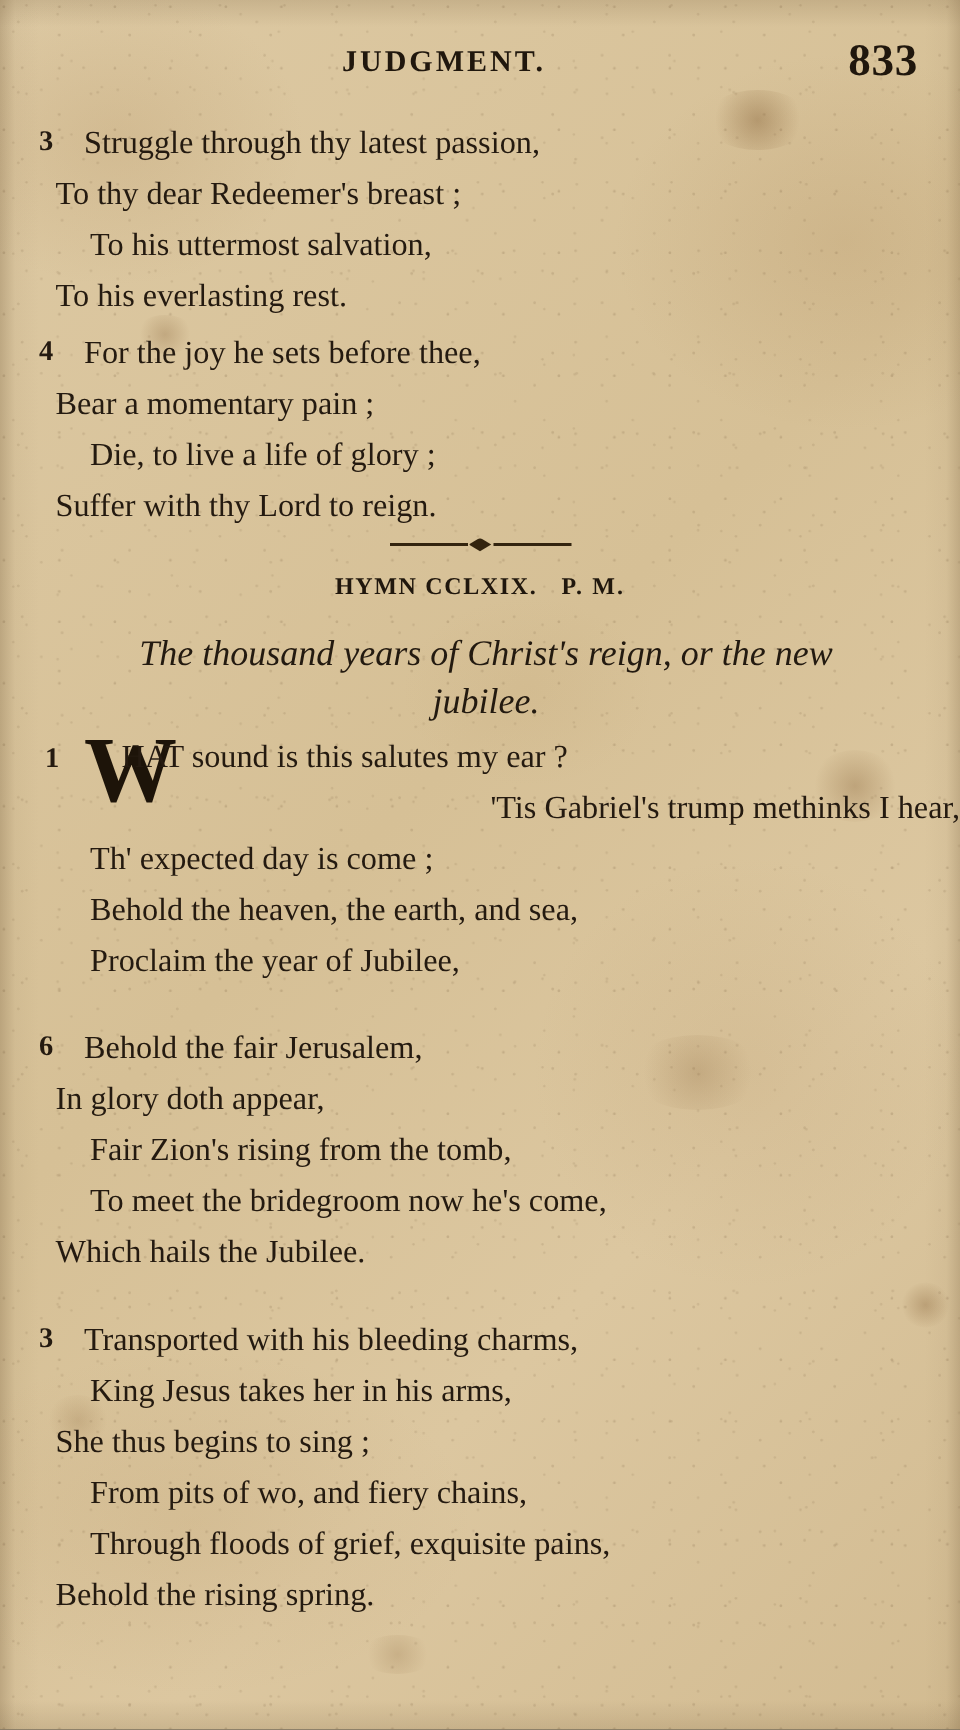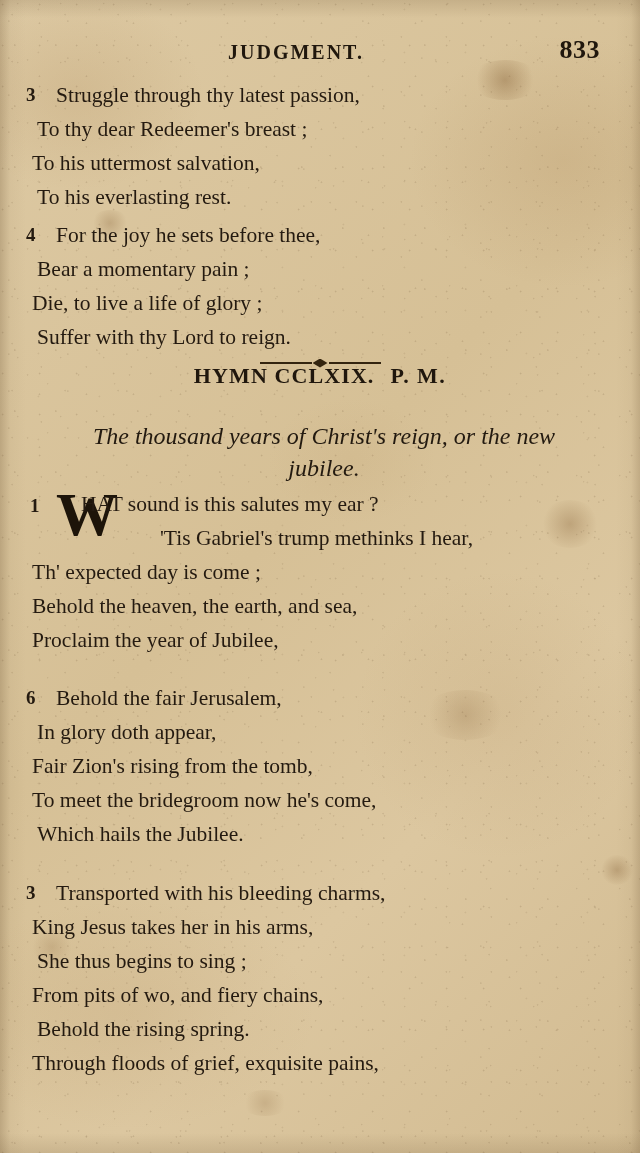--- a/index.html
+++ b/index.html
@@ -62,38 +62,37 @@
     position: absolute;
     inset: 0;
     padding: 0;
   }
 
   
   .runhead {
     position: absolute;
     top: 30px;
     left: 0;
-    right: 12px;
+    right: 0;
     height: 30px;
-    margin-top: 11px;
   }
   .runhead-title {
     position: absolute;
     left: 228px;
     top: 0;
     font-size: 20px;
     font-weight: bold;
     letter-spacing: 2.0px;
     color: #20170d;
   }
   .runhead-page {
     position: absolute;
     right: 28px;
     top: -6px;
-    font-size: 26px;
+    font-size: 30px;
     font-weight: bold;
     letter-spacing: 0.5px;
     color: #20170d;
   }
 
   
   .stanza {
     position: absolute;
     left: 0;
     right: 0;
@@ -108,21 +107,21 @@
   .vnum {
     position: absolute;
     left: 26px;
     font-size: 19px;
     font-weight: bold;
     line-height: 34px;
     color: #241a10;
   }
   .i0 { padding-left: 56px; }
   .i1 { padding-left: 37px; }
-  .i2 { padding-left: 32px; }
+  .i2 { padding-left: 60px; }
 
   
   .ornament {
     position: absolute;
     left: 0;
     right: 0;
     top: 352px;
     height: 22px;
     display: flex;
     align-items: center;
@@ -139,23 +138,23 @@
     margin: 0 1px;
     background: #33240f;
     clip-path: polygon(50% 0%, 100% 50%, 50% 100%, 0% 50%);
   }
 
   
   .hymn-head {
     position: absolute;
     left: 0;
     right: 0;
-    top: 363px;
+    top: 383px;
     text-align: center;
-    font-size: 22px;
+    font-size: 16px;
     font-weight: bold;
     letter-spacing: 1.1px;
     color: #20170d;
   }
   .hymn-head .meter {
     margin-left: 16px;
     letter-spacing: 1.4px;
   }
 
   .hymn-sub {
@@ -185,21 +184,21 @@
     position: absolute;
     left: 56px;
     top: -4px;
     font-size: 62px;
     line-height: 62px;
     font-weight: bold;
     color: #1d1409;
     font-family: "Liberation Serif", "DejaVu Serif", serif;
   }
   .dc-line1 { padding-left: 81px; }
-  .dc-line2 { padding-left: 160px; }
+  .dc-line2 { padding-left: 160px; text-align: right; }
 
   .footer-spacer { height: 1px; }
 </style>
 </head>
 <body>
 
 <div id="page">
 
   <div id="grain"></div>
   <div class="fox" style="left:470px; top:60px;  width:70px; height:40px;"></div>
@@ -310,24 +309,24 @@
       </div>
       <div class="vline i2">
         <span>King Jesus takes her in his arms,</span>
       </div>
       <div class="vline i1">
         <span>She thus begins to sing ;</span>
       </div>
       <div class="vline i2">
         <span>From pits of wo, and fiery chains,</span>
       </div>
+      <div class="vline i2">
+        <span>Through floods of grief, exquisite pains,</span>
+      </div>
       <div class="vline i1">
         <span>Behold the rising spring.</span>
-      </div>
-      <div class="vline i2">
-        <span>Through floods of grief, exquisite pains,</span>
       </div>
     </div>
 
     <div class="footer-spacer"></div>
 
   </div>
 </div>
 
 </body></html>

